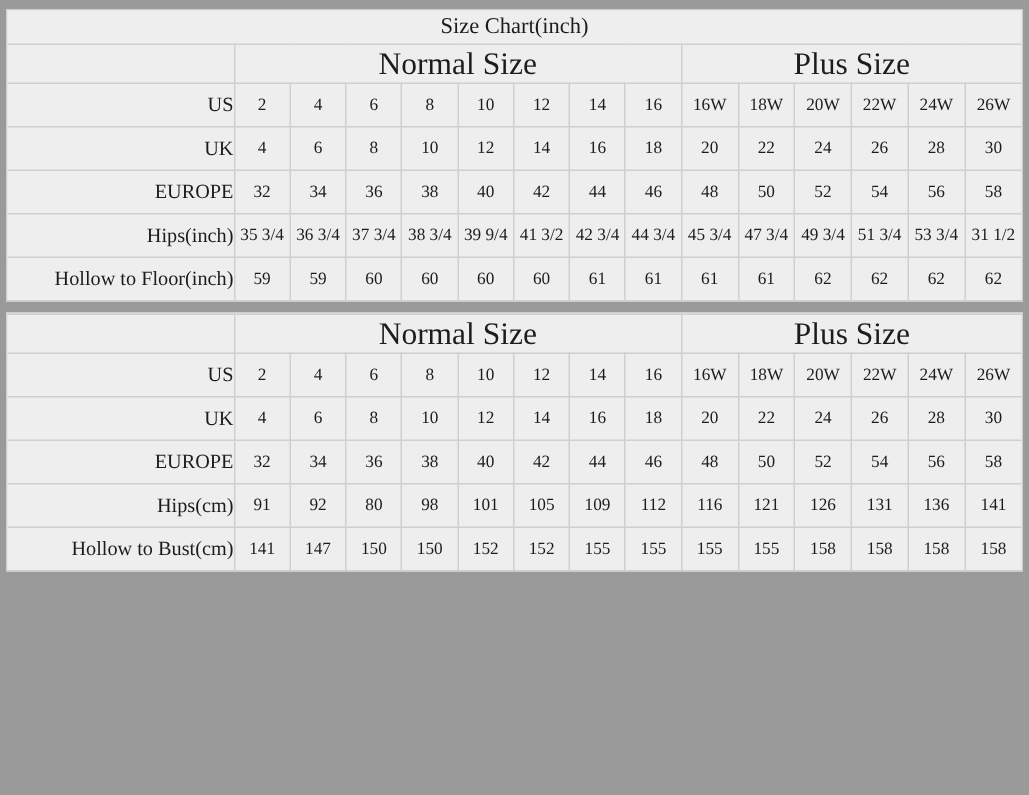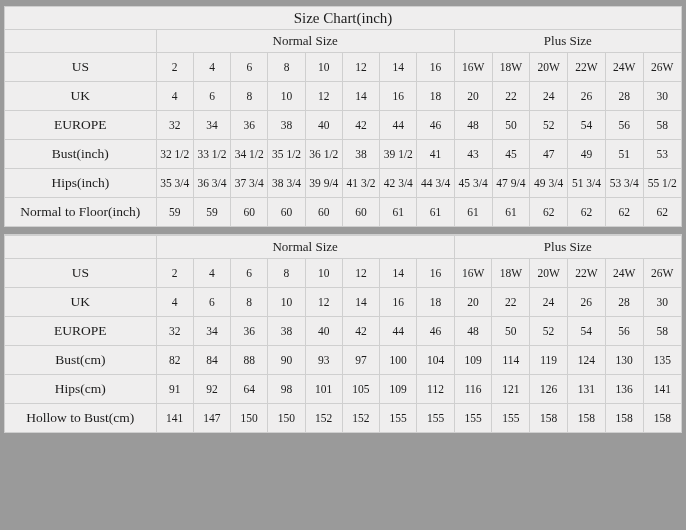--- a/index.html
+++ b/index.html
@@ -43,30 +43,31 @@
     padding: 0;
   }
   .title-cell {
     font-size: 15px;
     height: 22px;
     border-top: none;
     border-left: none;
     border-right: none;
   }
   .group-cell {
-    font-size: 13px;
+    font-size: 21px;
     height: 22px;
   }
   .blank-cell {
     border-left: none;
   }
   .rowlabel {
     font-size: 13.5px;
     height: 28px;
     border-left: none;
+    text-align: right;
   }
   .datacell {
     font-size: 11.5px;
     height: 28px;
   }
   .lastcol {
     border-right: none;
   }
   .lastrow td {
     border-bottom: none;
@@ -154,55 +155,38 @@
           <td class="datacell">44</td>
           <td class="datacell">46</td>
           <td class="datacell">48</td>
           <td class="datacell">50</td>
           <td class="datacell">52</td>
           <td class="datacell">54</td>
           <td class="datacell">56</td>
           <td class="datacell lastcol">58</td>
         </tr>
         <tr>
-          <td class="rowlabel">Bust(inch)</td>
-          <td class="datacell">32 1/2</td>
-          <td class="datacell">33 1/2</td>
-          <td class="datacell">34 1/2</td>
-          <td class="datacell">35 1/2</td>
-          <td class="datacell">36 1/2</td>
-          <td class="datacell">38</td>
-          <td class="datacell">39 1/2</td>
-          <td class="datacell">41</td>
-          <td class="datacell">43</td>
-          <td class="datacell">45</td>
-          <td class="datacell">47</td>
-          <td class="datacell">49</td>
-          <td class="datacell">51</td>
-          <td class="datacell lastcol">53</td>
-        </tr>
-        <tr>
           <td class="rowlabel">Hips(inch)</td>
           <td class="datacell">35 3/4</td>
           <td class="datacell">36 3/4</td>
           <td class="datacell">37 3/4</td>
           <td class="datacell">38 3/4</td>
           <td class="datacell">39 9/4</td>
           <td class="datacell">41 3/2</td>
           <td class="datacell">42 3/4</td>
           <td class="datacell">44 3/4</td>
           <td class="datacell">45 3/4</td>
-          <td class="datacell">47 9/4</td>
+          <td class="datacell">47 3/4</td>
           <td class="datacell">49 3/4</td>
           <td class="datacell">51 3/4</td>
           <td class="datacell">53 3/4</td>
-          <td class="datacell lastcol">55 1/2</td>
+          <td class="datacell lastcol">31 1/2</td>
         </tr>
         <tr class="lastrow">
-          <td class="rowlabel">Normal to Floor(inch)</td>
+          <td class="rowlabel">Hollow to Floor(inch)</td>
           <td class="datacell">59</td>
           <td class="datacell">59</td>
           <td class="datacell">60</td>
           <td class="datacell">60</td>
           <td class="datacell">60</td>
           <td class="datacell">60</td>
           <td class="datacell">61</td>
           <td class="datacell">61</td>
           <td class="datacell">61</td>
           <td class="datacell">61</td>
@@ -286,41 +270,24 @@
           <td class="datacell">44</td>
           <td class="datacell">46</td>
           <td class="datacell">48</td>
           <td class="datacell">50</td>
           <td class="datacell">52</td>
           <td class="datacell">54</td>
           <td class="datacell">56</td>
           <td class="datacell lastcol">58</td>
         </tr>
         <tr>
-          <td class="rowlabel">Bust(cm)</td>
-          <td class="datacell">82</td>
-          <td class="datacell">84</td>
-          <td class="datacell">88</td>
-          <td class="datacell">90</td>
-          <td class="datacell">93</td>
-          <td class="datacell">97</td>
-          <td class="datacell">100</td>
-          <td class="datacell">104</td>
-          <td class="datacell">109</td>
-          <td class="datacell">114</td>
-          <td class="datacell">119</td>
-          <td class="datacell">124</td>
-          <td class="datacell">130</td>
-          <td class="datacell lastcol">135</td>
-        </tr>
-        <tr>
           <td class="rowlabel">Hips(cm)</td>
           <td class="datacell">91</td>
           <td class="datacell">92</td>
-          <td class="datacell">64</td>
+          <td class="datacell">80</td>
           <td class="datacell">98</td>
           <td class="datacell">101</td>
           <td class="datacell">105</td>
           <td class="datacell">109</td>
           <td class="datacell">112</td>
           <td class="datacell">116</td>
           <td class="datacell">121</td>
           <td class="datacell">126</td>
           <td class="datacell">131</td>
           <td class="datacell">136</td>

